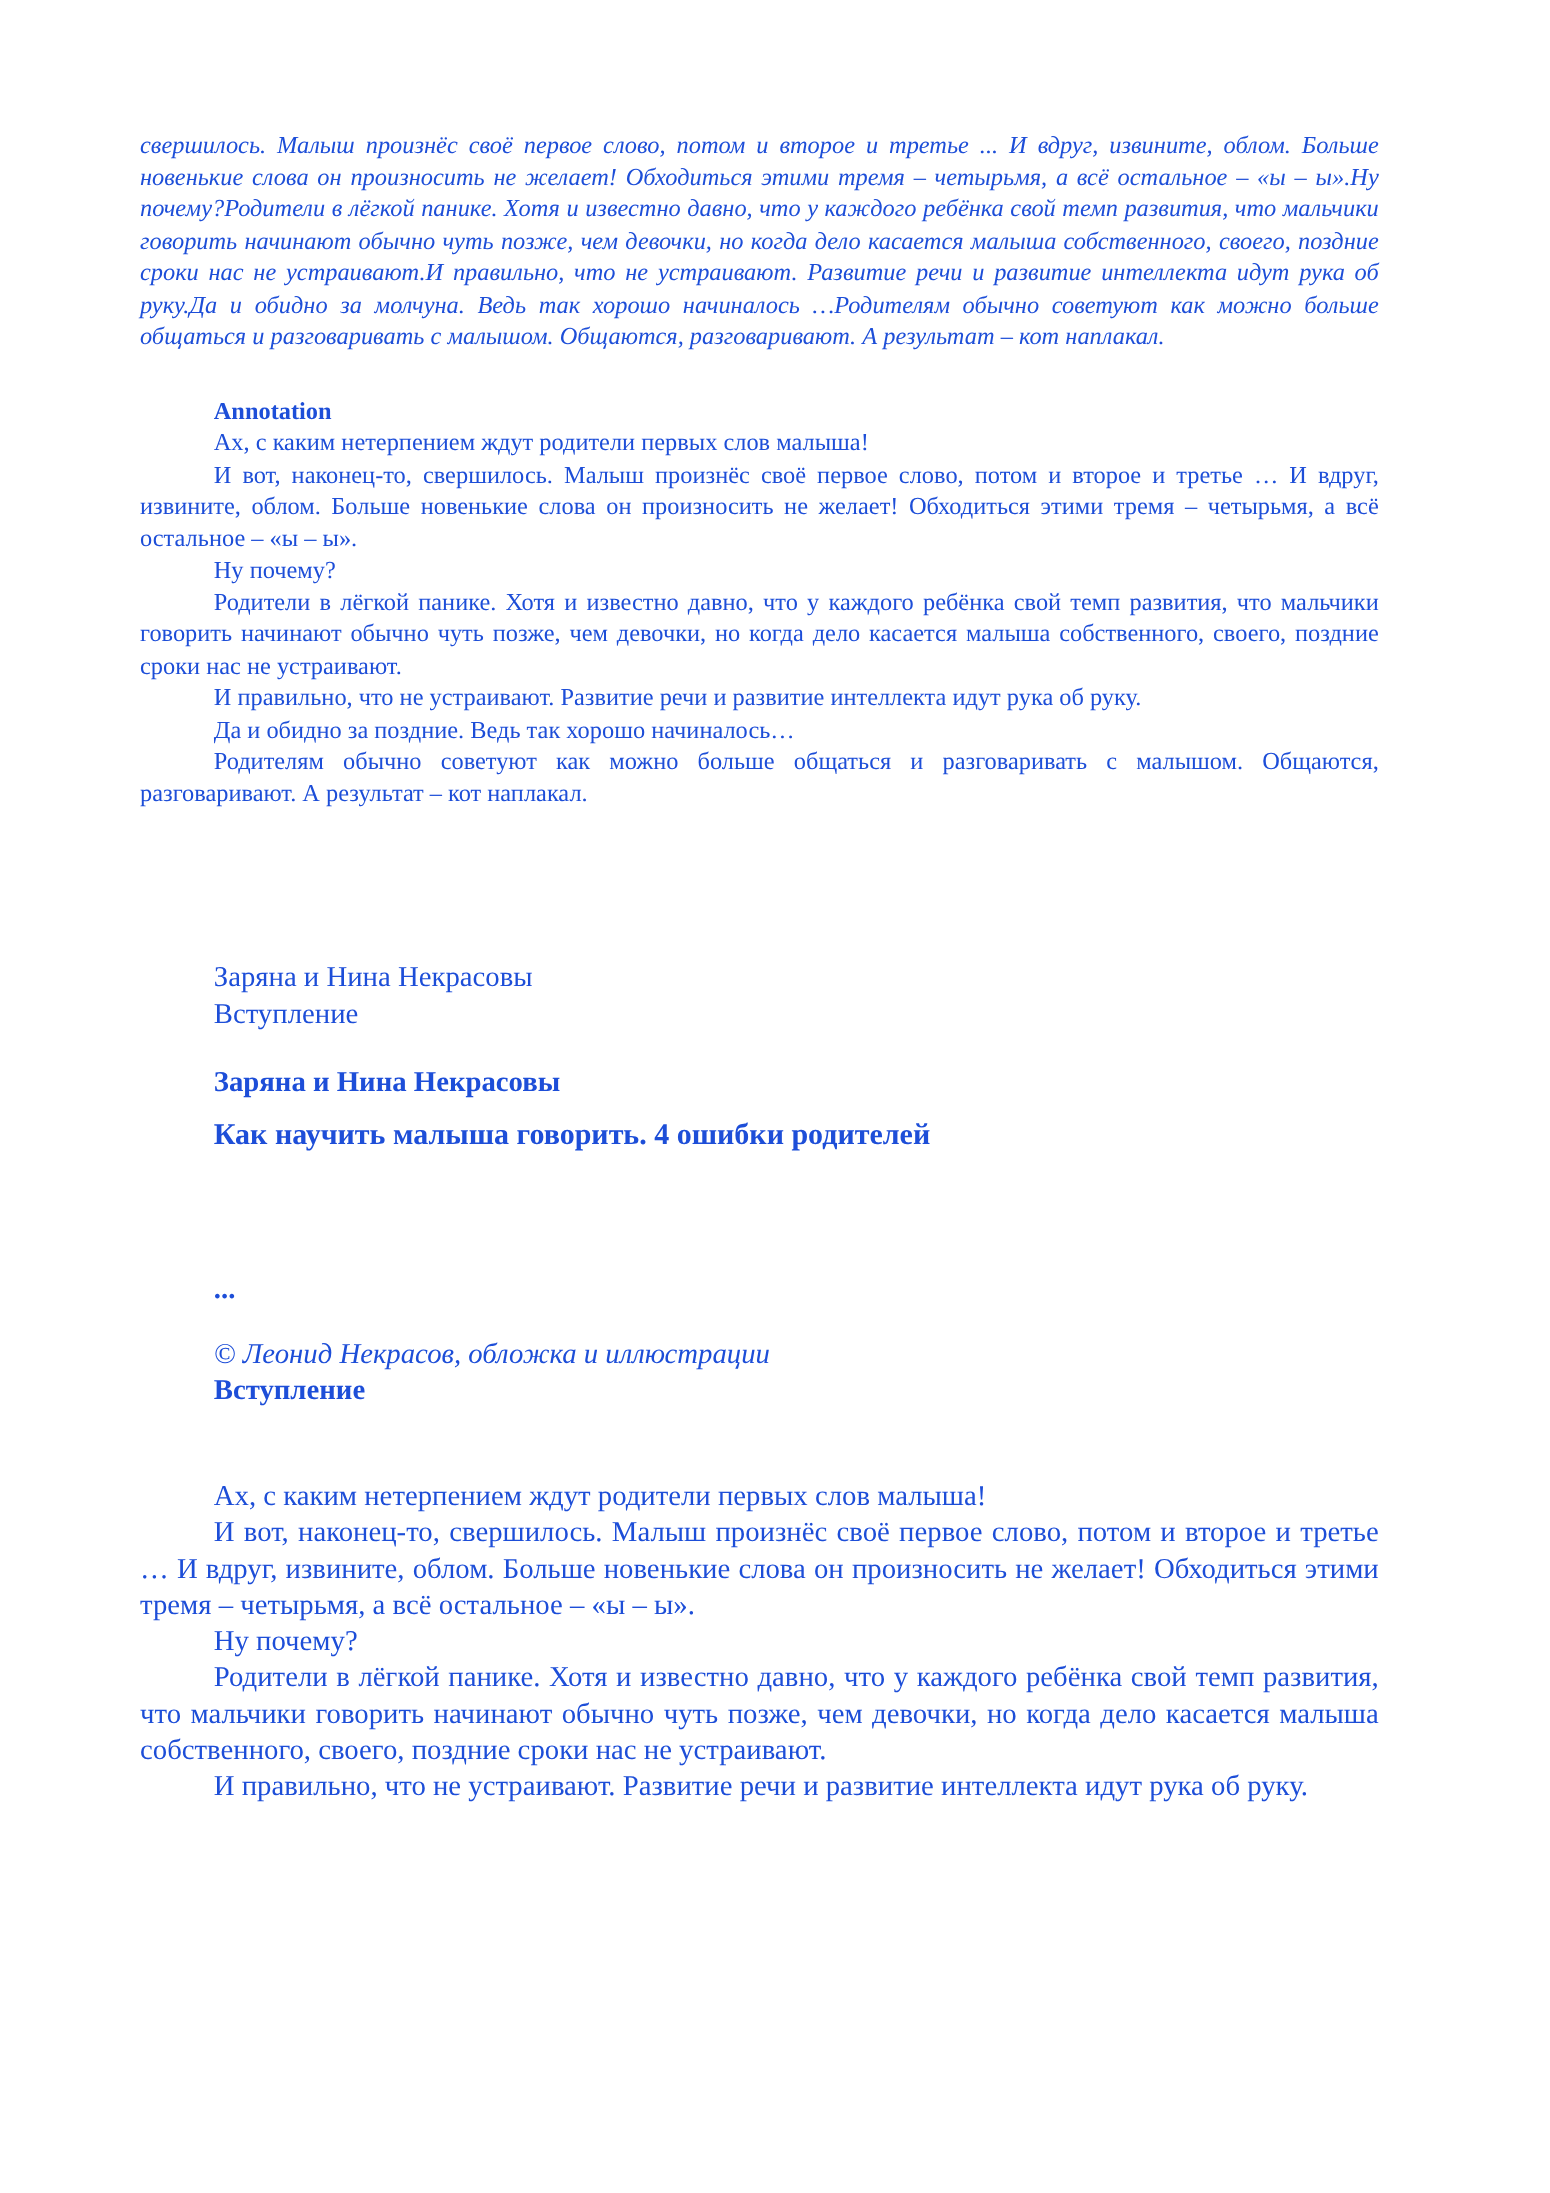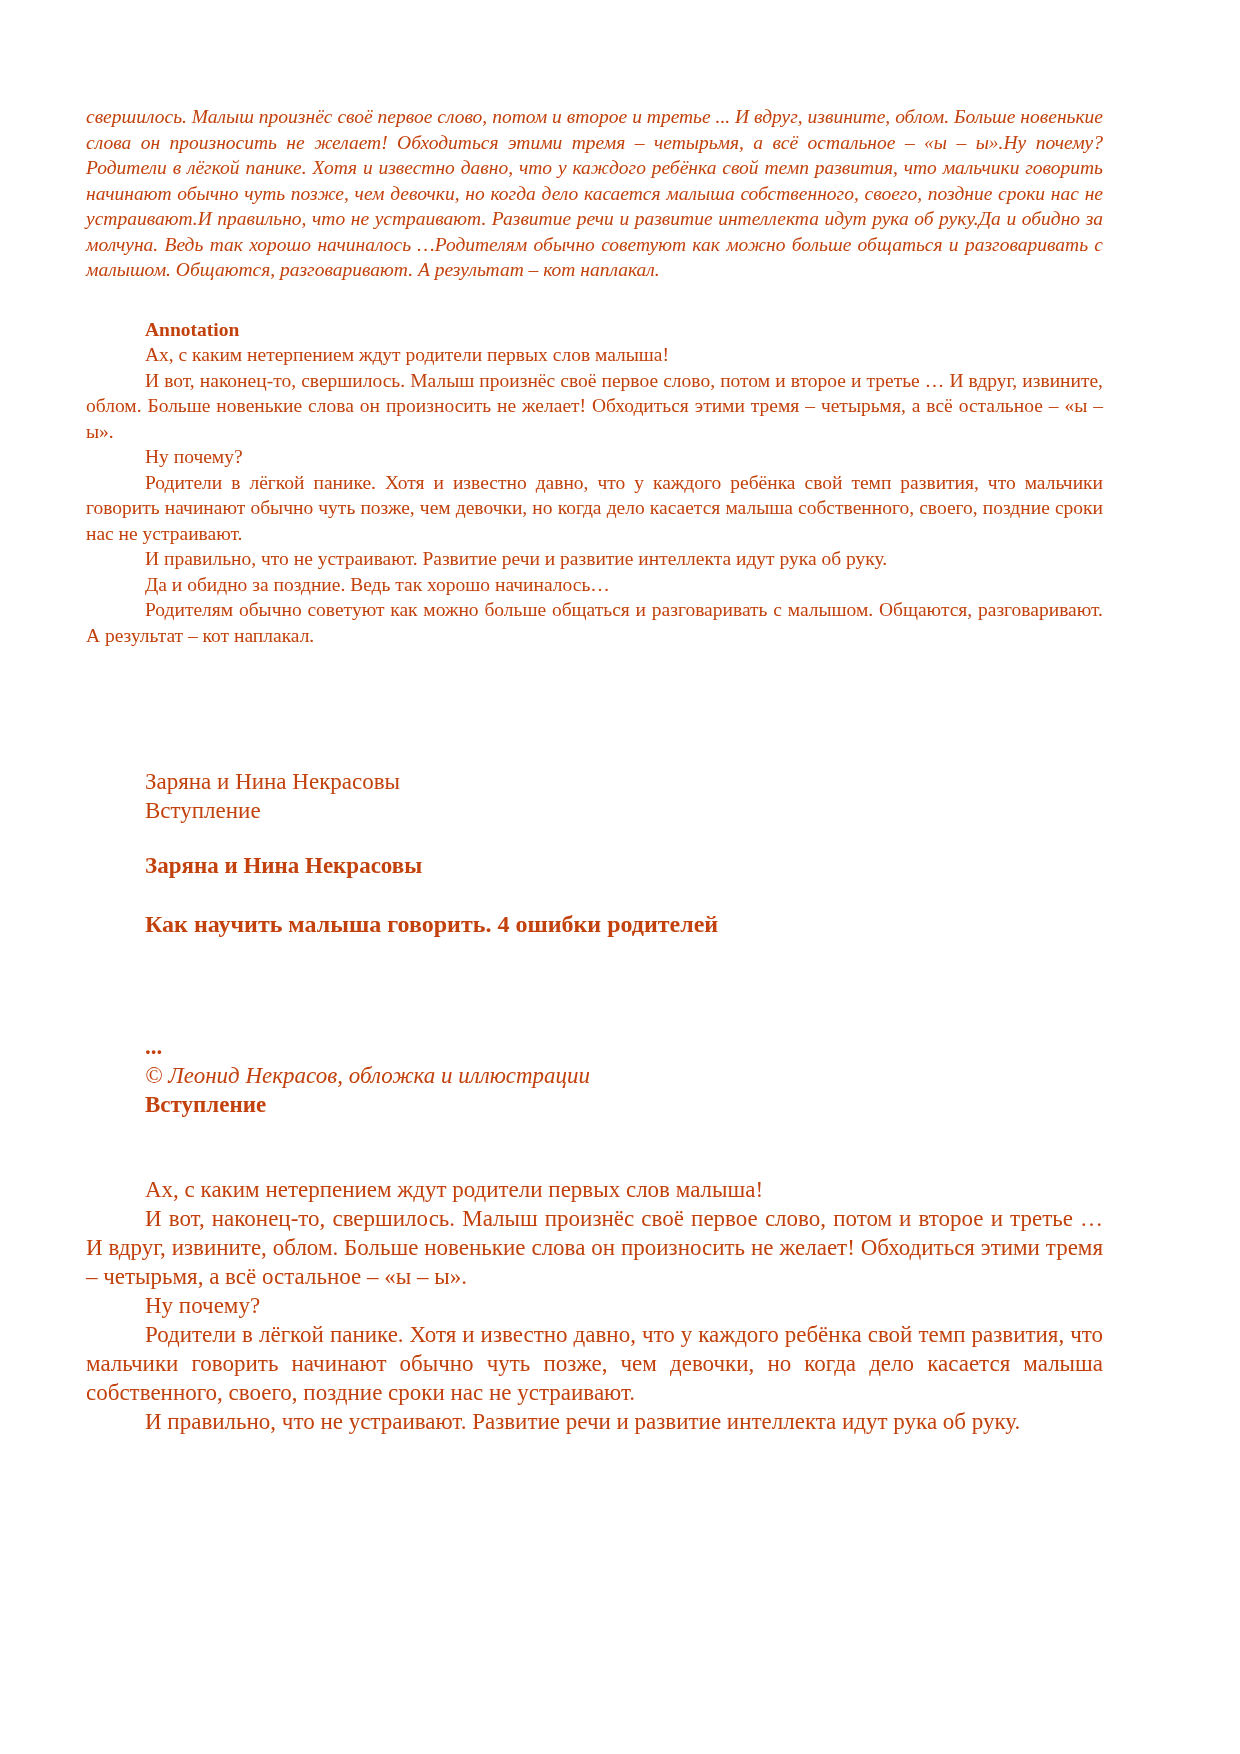--- a/index.html
+++ b/index.html
@@ -6,23 +6,23 @@
     margin: 0;
     padding: 0;
     background: #ffffff;
   }
   .page {
     position: relative;
     width: 1240px;
     height: 1754px;
     box-sizing: border-box;
     background: #ffffff;
-    color: #c2410c;
+    color: #1d4ed8;
     font-family: "Liberation Serif", "DejaVu Serif", serif;
-    padding: 104px 137px 0 86px;
+    padding: 104px 137px 0 112px;
     overflow: hidden;
   }
   p { margin: 0; }
 
   
   .sm {
     font-size: 19.5px;
     line-height: 25.5px;
   }
   
@@ -37,28 +37,28 @@
   .bold    { font-weight: bold; }
 
   .annotation-heading {
     margin-top: 34px;
     font-weight: bold;
     text-indent: 59px;
   }
   .toc-author { margin-top: 119px; }
   .bold-author { margin-top: 26px; }
   .book-title {
-    margin-top: 28px;
+    margin-top: 12px;
     font-size: 24px;
     line-height: 32px;
     font-weight: bold;
     text-indent: 59px;
   }
   .separator { margin-top: 92px; }
-  .copyright { }
+  .copyright { margin-top: 23px; }
   .intro-first { margin-top: 56px; }
 </style>
 </head>
 <body>
 
 <div class="page">
 
   <p class="sm italic justify">свершилось. Малыш произнёс своё первое слово, потом и второе и третье ... И вдруг, извините, облом. Больше новенькие слова он произносить не желает! Обходиться этими тремя – четырьмя, а всё остальное – «ы – ы».Ну почему?Родители в лёгкой панике. Хотя и известно давно, что у каждого ребёнка свой темп развития, что мальчики говорить начинают обычно чуть позже, чем девочки, но когда дело касается малыша собственного, своего, поздние сроки нас не устраивают.И правильно, что не устраивают. Развитие речи и развитие интеллекта идут рука об руку.Да и обидно за молчуна. Ведь так хорошо начиналось …Родителям обычно советуют как можно больше общаться и разговаривать с малышом. Общаются, разговаривают. А результат – кот наплакал.</p>
 
   <p class="sm annotation-heading">Annotation</p>

